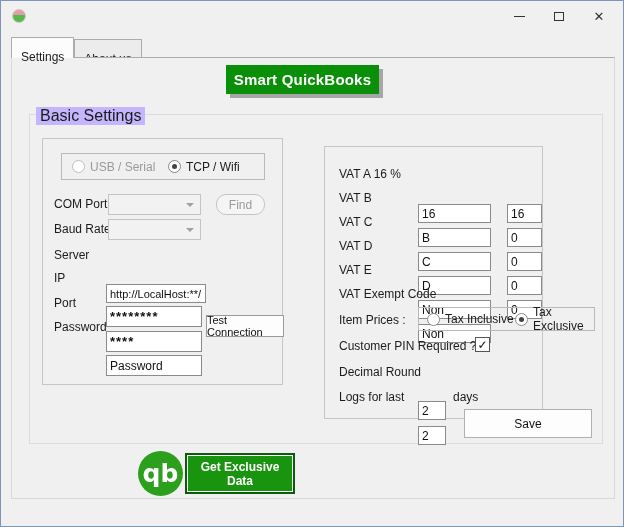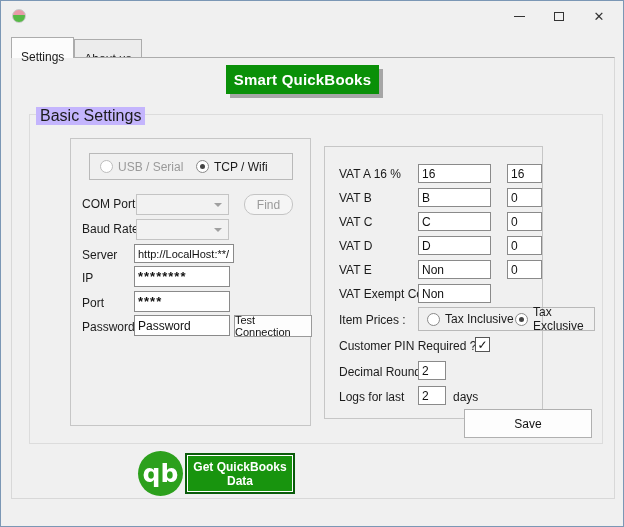--- a/index.html
+++ b/index.html
@@ -34,27 +34,27 @@
   
   .banner { position:absolute; left:225px; top:64px; width:153px; height:29px; background:#0a9008;
             box-shadow:4px 4px 0 #a6a6a6; display:flex; align-items:center; justify-content:center; }
   .banner span { color:#fff; font-weight:bold; font-size:15px; letter-spacing:.2px; }
 
   
   .groupbox { position:absolute; left:28px; top:113px; width:574px; height:330px; border:1px solid #dcdcdc; }
   .groupbox-label { position:absolute; left:6px; top:-8px; background:#c4b5fd; padding:0 4px; font-size:16px; }
 
   .panel { position:absolute; border:1px solid #c6c6c6; background:#f0f0f0; }
-  .panel-left  { left:40px; top:23px; width:241px; height:288px; }
+  .panel-left  { left:12px; top:23px; width:241px; height:247px; }
   .panel-right { left:294px; top:31px; width:219px; height:273px; }
 
   
   .lbl { position:absolute; font-size:12px; color:#1b1b1b; white-space:nowrap; }
   .textbox { position:absolute; background:#fff; border:1px solid #8a8a8a; font-family:"Liberation Sans",sans-serif;
-             font-size:12px; color:#111; padding:0 3px; outline:none; }
+             font-size:12px; color:#111; padding:0 3px; outline:none;margin-top:40px; }
   .textbox.stars { font-weight:bold; font-size:13px; letter-spacing:1px; }
   .combo { position:absolute; background:#f2f2f2; border:1px solid #c4c4c4; }
   .combo .arrow { position:absolute; right:6px; top:8px; width:0; height:0;
                   border-left:4px solid transparent; border-right:4px solid transparent; border-top:4px solid #a0a0a0; }
   .btn { position:absolute; background:#fdfdfd; border:1px solid #9a9a9a; display:flex; align-items:center;
          justify-content:center; font-size:12px; color:#111; }
   .btn.disabled { background:#f5f5f5; border-color:#c4c4c4; color:#9a9a9a;border-radius:10px; }
 
   .radio { width:13px; height:13px; border-radius:50%; border:1px solid #8a8a8a; background:#fff;
            display:inline-block; position:relative; flex:none; }
@@ -208,17 +208,17 @@
     <div class="btn save-btn">
       <span>Save</span>
     </div>
   </div>
 
   <svg class="qb-logo" viewBox="0 0 47 47">
     <circle cx="23.5" cy="23.5" r="22.5" fill="#2CA01C"></circle>
     <text x="23.5" y="32" text-anchor="middle" fill="#ffffff" font-family="DejaVu Sans, sans-serif" font-size="25" font-weight="bold">qb</text>
   </svg>
   <div class="qb-button">
-    <span>Get QuickBooks</span>
+    <span>Get Exclusive</span>
     <span>Data</span>
   </div>
 
 </div>
 
 </body></html>

